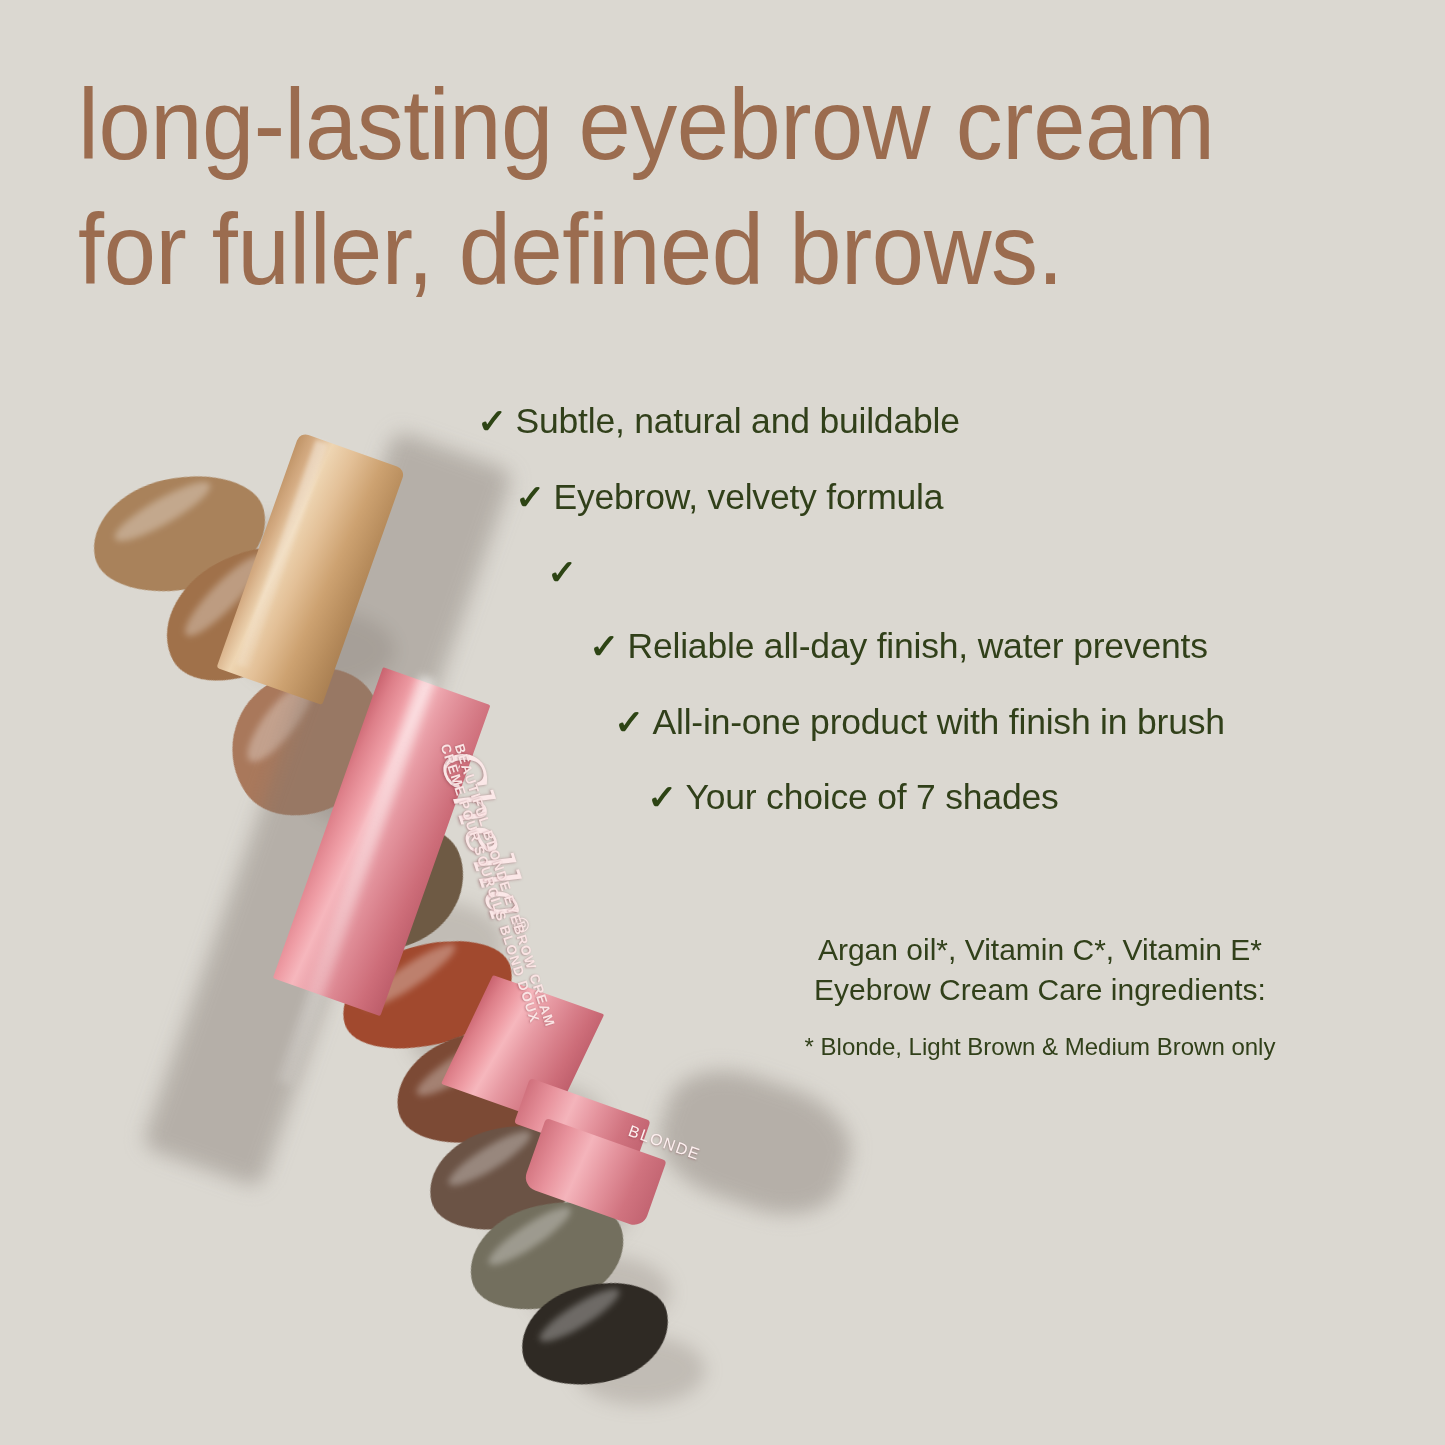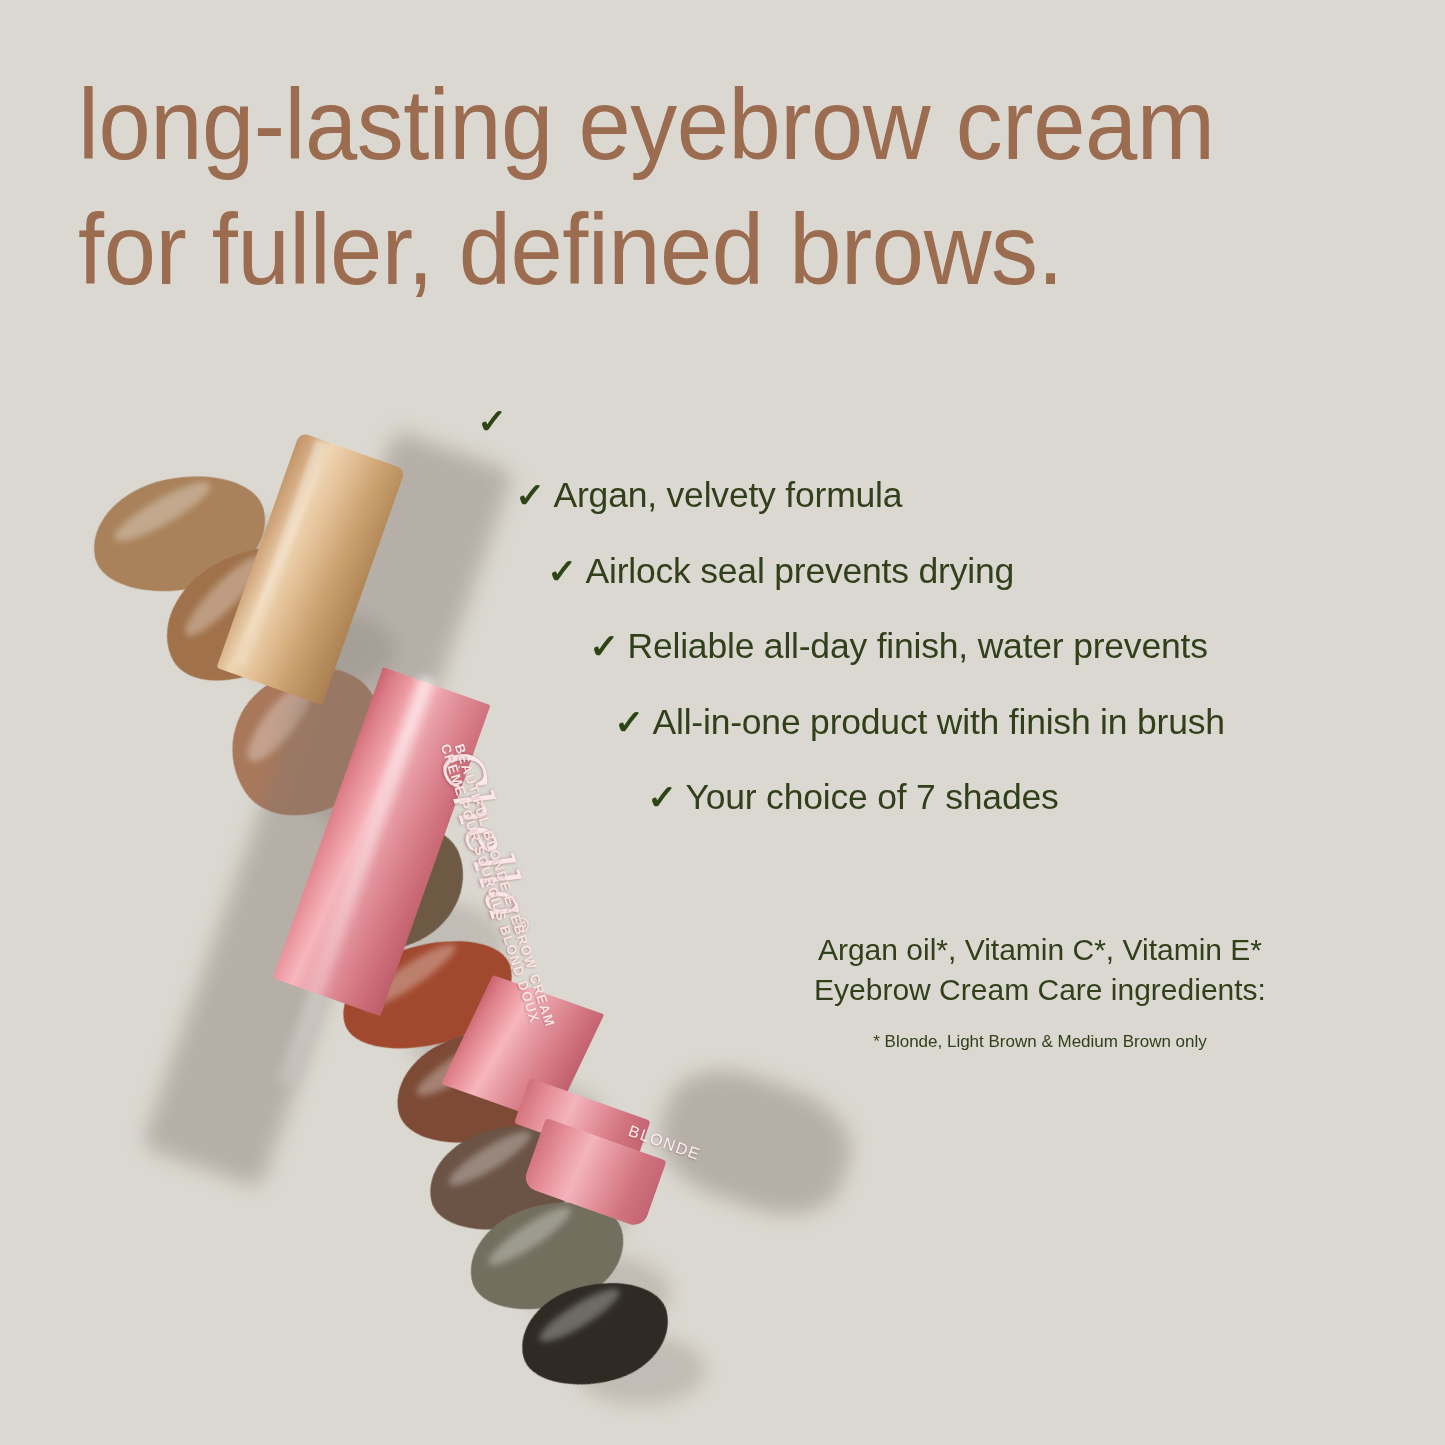--- a/index.html
+++ b/index.html
@@ -79,21 +79,21 @@
   }
   .ing-line {
     display: block;
     font-size: 30px;
     line-height: 1.32;
     white-space: nowrap;
   }
   .footnote {
     display: block;
     margin-top: 22px;
-    font-size: 17px;
+    font-size: 24px;
     line-height: 1.3;
     color: #31401a;
     white-space: nowrap;
   }
 
   
   .photo { position: absolute; left: 0; top: 0; width: 1445px; height: 1445px; pointer-events: none; }
 
   
   .swatch {
@@ -239,28 +239,28 @@
     </div>
     <div class="tube-sub" style="left:466px; top:742px; transform:rotate(72deg); transform-origin:left top;">BEAUTIFUL BLONDE EYEBROW CREAM</div>
     <div class="tube-sub" style="left:452px; top:742px; transform:rotate(72deg); transform-origin:left top;">CRÈME POUR SOURCILS BLOND DOUX</div>
 
     <div class="tube-shade-label" style="left:632px; top:1122px; transform:rotate(19.5deg); transform-origin:left top;">BLONDE</div>
   </div>
 
   <div class="bullets">
     <div class="bullet b0">
       <span class="check">✓</span>
+      <span class="btext">Subtle, natural and buildable</span>
     </div>
     <div class="bullet b1">
       <span class="check">✓</span>
-      <span class="btext">Argan, velvety formula</span>
+      <span class="btext">Eyebrow, velvety formula</span>
     </div>
     <div class="bullet b2">
       <span class="check">✓</span>
-      <span class="btext">Airlock seal prevents drying</span>
     </div>
     <div class="bullet b3">
       <span class="check">✓</span>
       <span class="btext">Reliable all-day finish, water prevents</span>
     </div>
     <div class="bullet b4">
       <span class="check">✓</span>
       <span class="btext">All-in-one product with finish in brush</span>
     </div>
     <div class="bullet b5">

